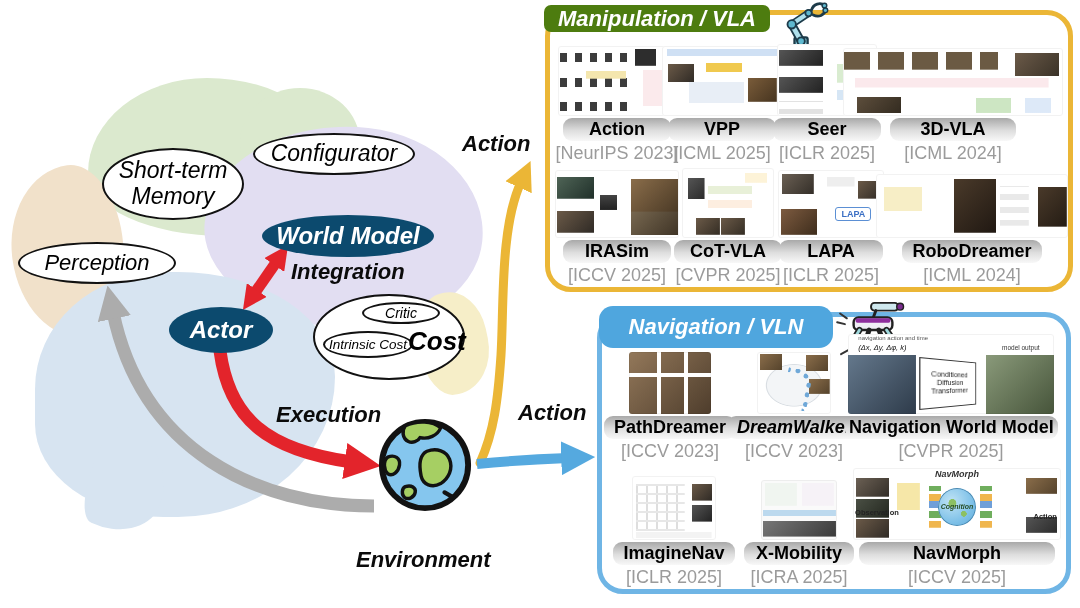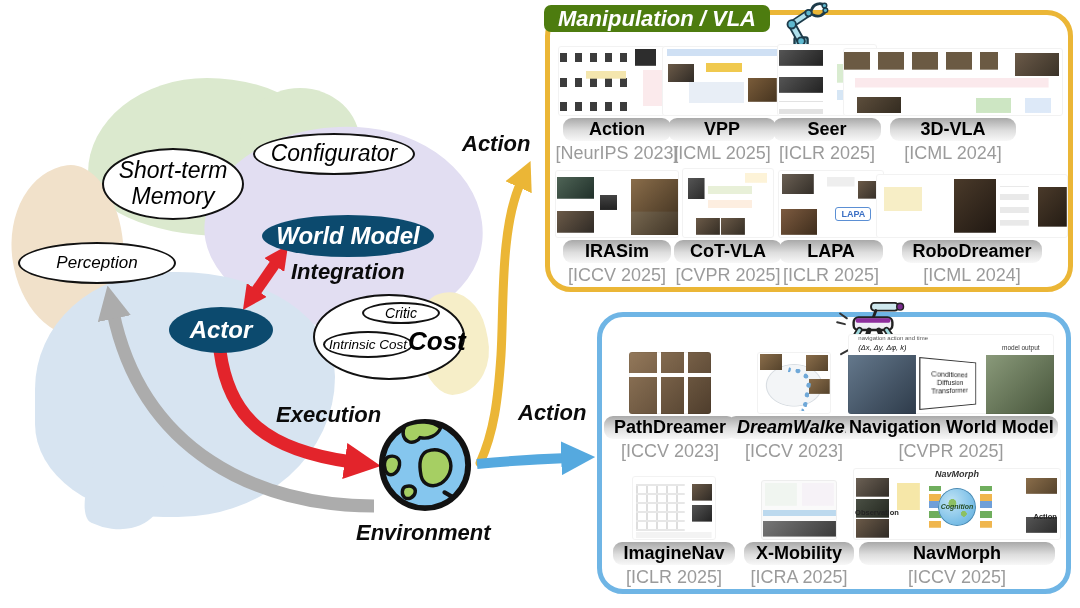--- a/index.html
+++ b/index.html
@@ -209,21 +209,21 @@
     <svg viewBox="0 0 100 100" width="98" height="98">
       <circle cx="50" cy="50" r="44" fill="#85C6EE" stroke="#121212" stroke-width="6"></circle>
       <path d="M30 10 c12 -6 28 -5 36 2 c-3 8 -13 12 -21 10 c-2 4 -8 6 -12 4 c-6 -3 -7 -11 -3 -16 z" fill="#A6CF63" stroke="#121212" stroke-width="3.5" stroke-linejoin="round"></path>
       <path d="M52 36 c10 -4 20 0 23 8 c4 10 -1 20 -9 25 c-9 5 -18 1 -20 -8 c-2 -10 -2 -21 6 -25 z" fill="#A6CF63" stroke="#121212" stroke-width="3.5" stroke-linejoin="round"></path>
       <path d="M12 42 c7 -3 13 1 12 8 c-1 7 -7 12 -12 9 c-4 -4 -5 -13 0 -17 z" fill="#A6CF63" stroke="#121212" stroke-width="3.5" stroke-linejoin="round"></path>
       <path d="M30 72 c6 -2 11 1 10 6 c-1 5 -7 8 -11 5 c-3 -3 -3 -9 1 -11 z" fill="#A6CF63" stroke="#121212" stroke-width="3.5" stroke-linejoin="round"></path>
       <path d="M70 78 l7 4" stroke="#121212" stroke-width="4.5" stroke-linecap="round"></path>
     </svg>
   </div>
 
-  <div class="node" style="left:18px;top:242px;width:158px;height:42px;font-size:17px;align-items:center;">
+  <div class="node" style="left:18px;top:242px;width:158px;height:42px;font-size:22px;align-items:center;">
       <span>Perception</span>
     </div>
   <div class="node" style="left:102px;top:148px;width:142px;height:72px;">
       <span style="width:118px;">Short-term Memory</span>
     </div>
   <div class="node" style="left:253px;top:133px;width:162px;height:42px;">
       <span>Configurator</span>
     </div>
   <div class="node red" style="left:262px;top:215px;width:172px;height:42px;">
       <span>World Model</span>
@@ -236,21 +236,21 @@
   <div class="node small" style="left:362px;top:302px;width:78px;height:22px;align-items:flex-end;">
       <span>Critic</span>
     </div>
   <div class="node small" style="left:323px;top:331px;width:90px;height:27px;font-size:13.5px;">
       <span>Intrinsic Cost</span>
     </div>
   <div class="costword" style="left:408px;top:326px;">Cost</div>
 
   <div class="lbl" style="left:291px;top:259px;">Integration</div>
   <div class="lbl" style="left:276px;top:402px;">Execution</div>
-  <div class="lbl" style="left:356px;top:520px;">Environment</div>
+  <div class="lbl" style="left:356px;top:547px;">Environment</div>
   <div class="lbl" style="left:462px;top:131px;">Action</div>
   <div class="lbl" style="left:518px;top:400px;">Action</div>
 
   <div class="panel panel-m"></div>
   <div class="banner banner-m">
       <span>Manipulation / VLA</span>
     </div>
   <div class="boticon bot-arm">
     <svg viewBox="0 0 70 62" width="72" height="58">
       <path d="M18 58 h34 l-5 -9 h-24 z" fill="#bfe3ec" stroke="#1d3b4a" stroke-width="2.5" stroke-linejoin="round"></path>
@@ -323,20 +323,23 @@
   </div>
   <div class="cell" style="left:866px;top:166px;width:212px;">
     <div class="thumbwrap" style="height:72px;">
         <div class="thumb t-robodreamer" style="width:192px;height:64px;"></div>
       </div>
     <div class="pname" style="min-width:66%;">RoboDreamer</div>
     <div class="venue">[ICML 2024]</div>
   </div>
 
   <div class="panel panel-n"></div>
+  <div class="banner banner-n">
+      <span>Navigation / VLN</span>
+    </div>
   <div class="boticon bot-dog">
     <svg viewBox="0 0 84 64" width="82" height="62">
       <path d="M8 16 l7 5 M5 25 l8 2" stroke="#333" stroke-width="2" stroke-linecap="round"></path>
       <path d="M70 52 l7 4 M16 54 l-7 4" stroke="#333" stroke-width="2" stroke-linecap="round"></path>
       <rect x="40" y="5" width="28" height="8" rx="3.5" fill="#cfe8ee" stroke="#222" stroke-width="2"></rect>
       <circle cx="70" cy="9" r="3.5" fill="#7a2d8e" stroke="#222" stroke-width="1.5"></circle>
       <path d="M45 13 l-3 8" stroke="#222" stroke-width="3" stroke-linecap="round"></path>
       <rect x="22" y="20" width="40" height="13" rx="5" fill="#f0eef6" stroke="#222" stroke-width="2.5"></rect>
       <rect x="24" y="21" width="36" height="4.5" rx="2" fill="#8e2e9e"></rect>
       <path d="M28 33 l-6 10 l4 10" fill="none" stroke="#222" stroke-width="6.5" stroke-linecap="round" stroke-linejoin="round"></path>

